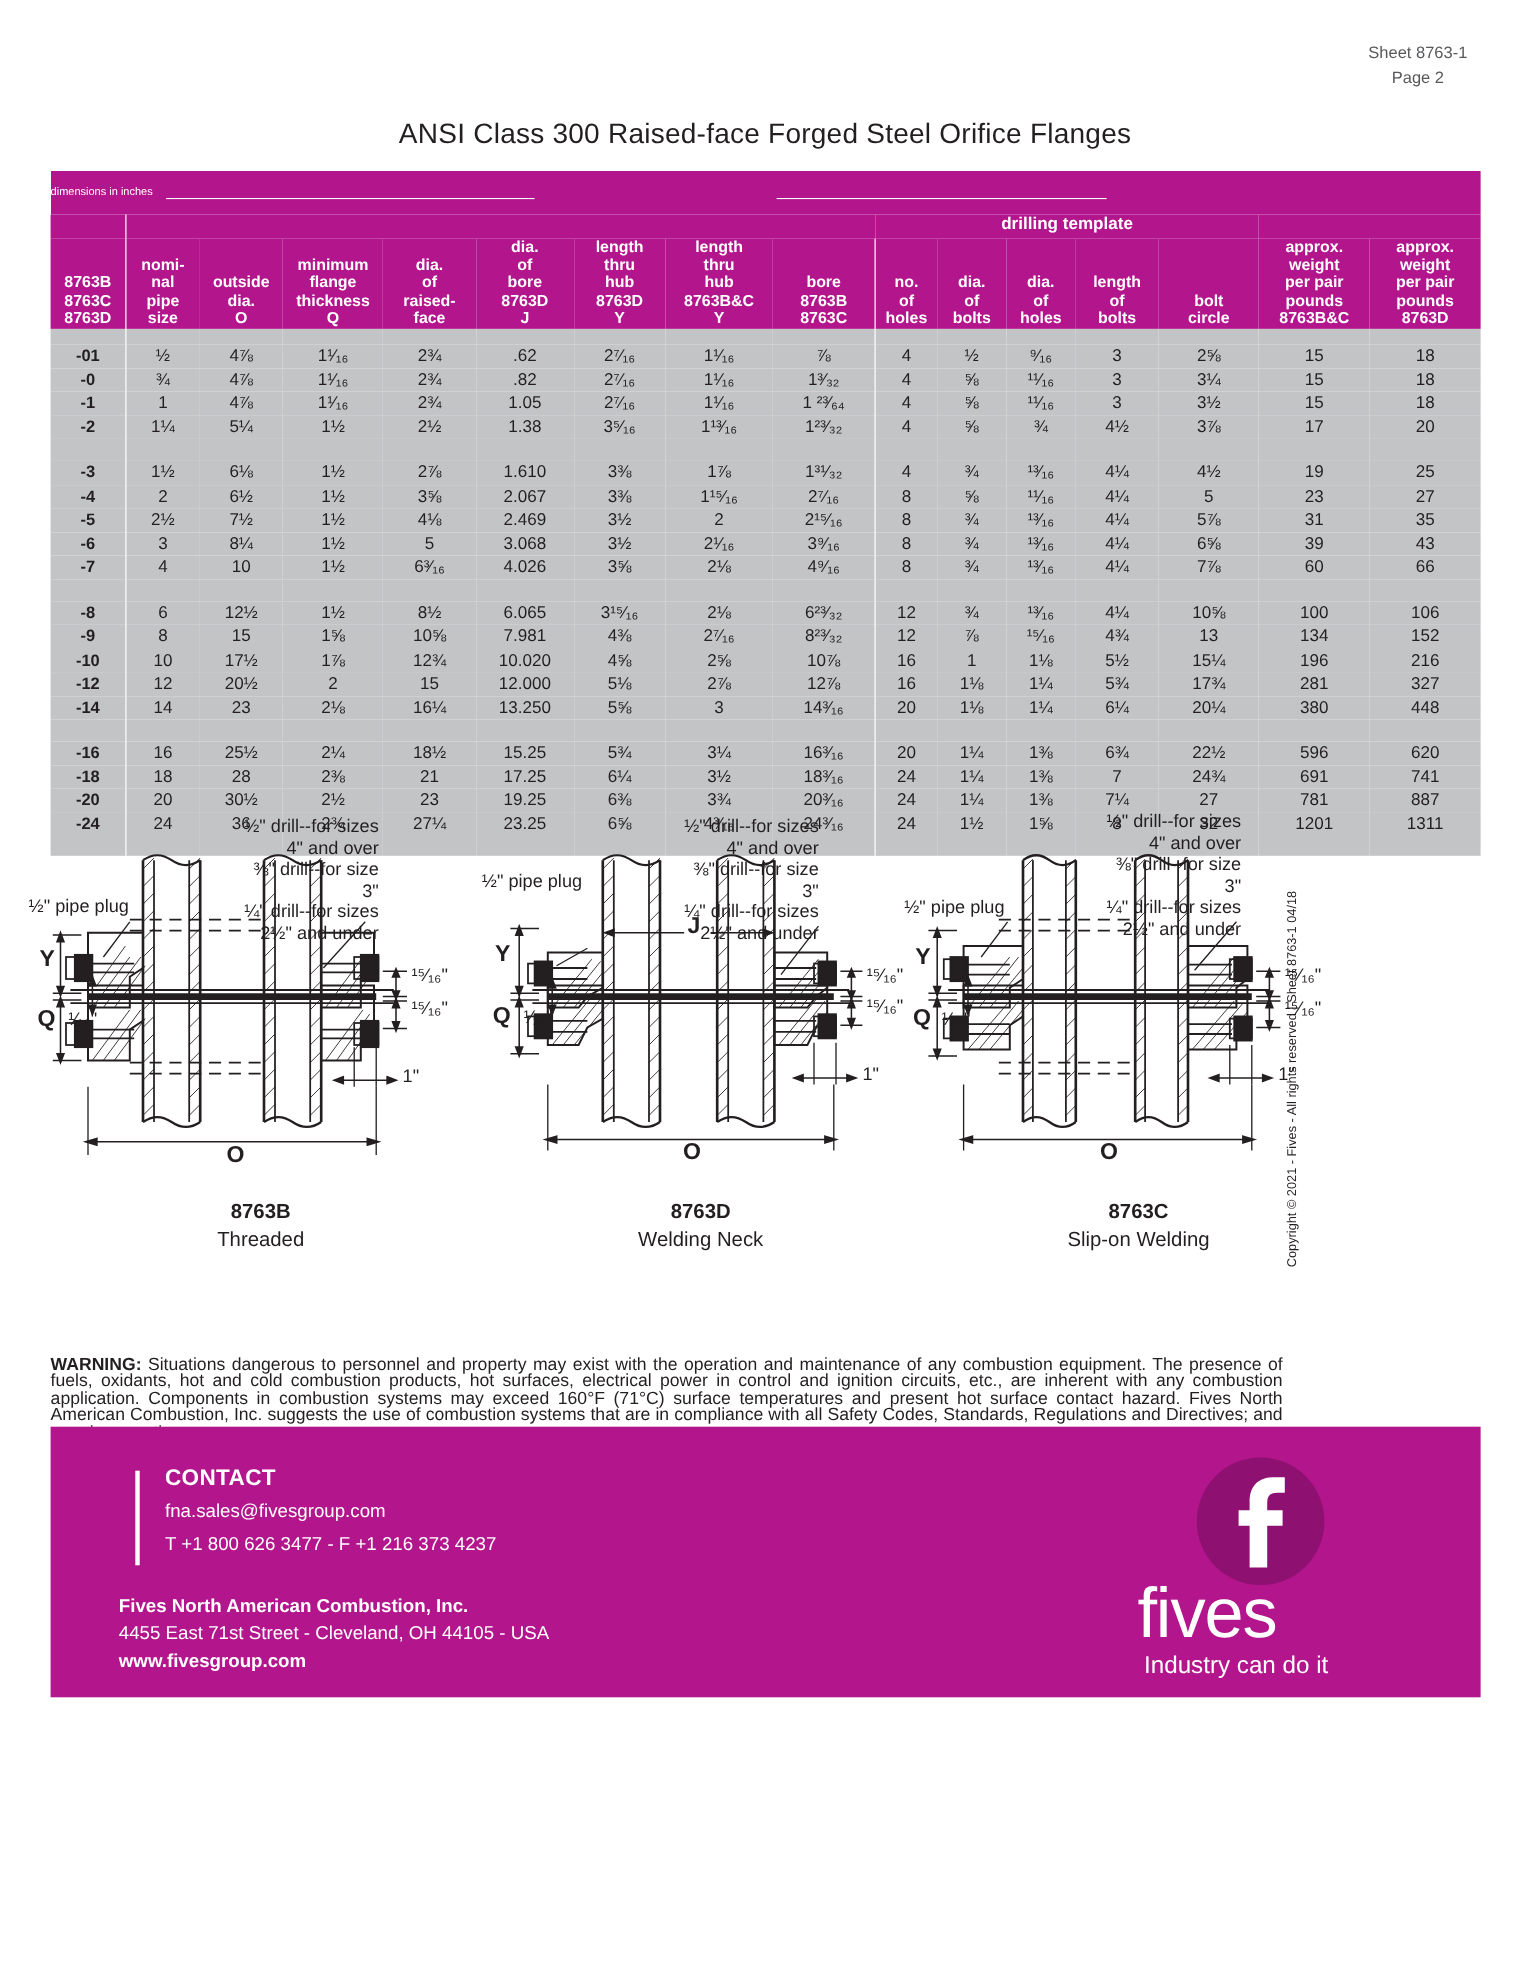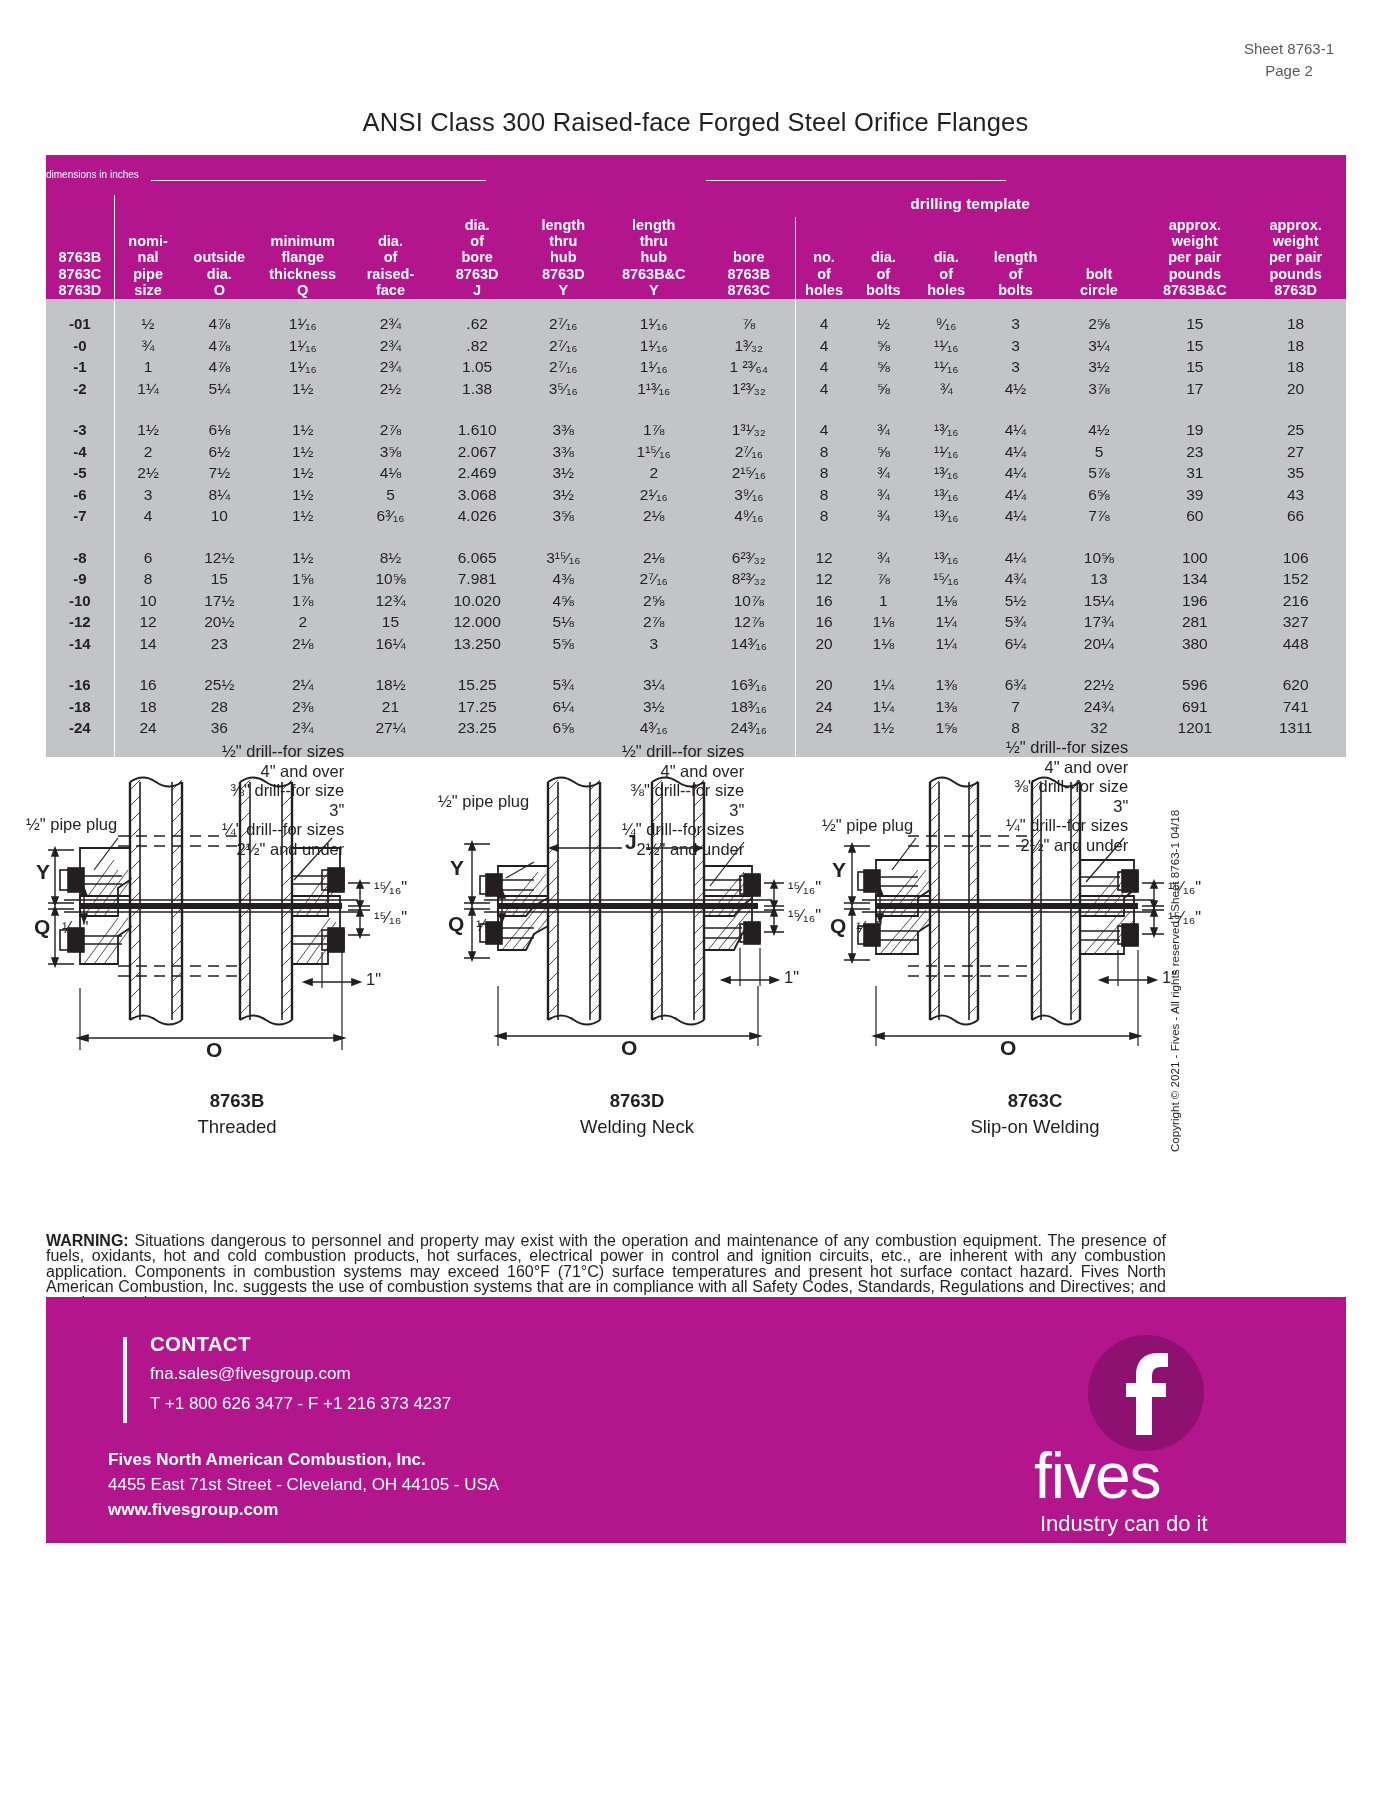--- a/index.html
+++ b/index.html
@@ -87,21 +87,21 @@
   .footer {
     position: absolute; left: 46px; top: 1297px; width: 1300px; height: 246px;
     background: #b3158c; color: #ffffff;
   }
   .ftr-bar { position: absolute; left: 77px; top: 40px; width: 4px; height: 86px; background: #fff; }
   .ftr-contact { position: absolute; left: 104px; top: 35px; }
   .ftr-contact .ttl { font-size: 20.5px; font-weight: bold; letter-spacing: .3px; }
   .ftr-contact .ln { font-size: 17px; line-height: 25px; margin-top: 5px; }
   .ftr-addr { position: absolute; left: 62px; top: 150px; font-size: 17px; line-height: 25px; }
   .ftr-addr .bold { font-weight: bold; }
-  .logo-wrap { position: absolute; right: 58px; top: 38px; width: 260px; height: 190px; }
+  .logo-wrap { position: absolute; right: 58px; top: 28px; width: 260px; height: 190px; }
   .logo-circ { position: absolute; left: 60px; top: 0; width: 116px; height: 116px;
                border-radius: 50%; background: #8e1070; }
   .logo-f { position: absolute; left: 60px; top: 0; width: 116px; height: 116px; }
   .logo-word { position: absolute; left: 6px; top: 104px; font-size: 64px;
                letter-spacing: -1px; color: #fff; font-weight: normal; }
   .logo-tag { position: absolute; left: 12px; top: 176px; font-size: 22px; color: #fff; }
 </style>
 </head>
 <body>
 
@@ -596,20 +596,38 @@
             <td>6¼</td>
             <td>3½</td>
             <td class="vr-1b">18³⁄₁₆</td>
             <td>24</td>
             <td>1¼</td>
             <td>1⅜</td>
             <td>7</td>
             <td>24¾</td>
             <td>691</td>
             <td>741</td>
+          </tr>
+          <tr>
+            <td class="code vr-1b">-20</td>
+            <td>20</td>
+            <td>30½</td>
+            <td>2½</td>
+            <td>23</td>
+            <td>19.25</td>
+            <td>6⅜</td>
+            <td>3¾</td>
+            <td class="vr-1b">20³⁄₁₆</td>
+            <td>24</td>
+            <td>1¼</td>
+            <td>1⅜</td>
+            <td>7¼</td>
+            <td>27</td>
+            <td>781</td>
+            <td>887</td>
           </tr>
           <tr>
             <td class="code vr-1b">-24</td>
             <td>24</td>
             <td>36</td>
             <td>2¾</td>
             <td>27¼</td>
             <td>23.25</td>
             <td>6⅝</td>
             <td>4³⁄₁₆</td>

